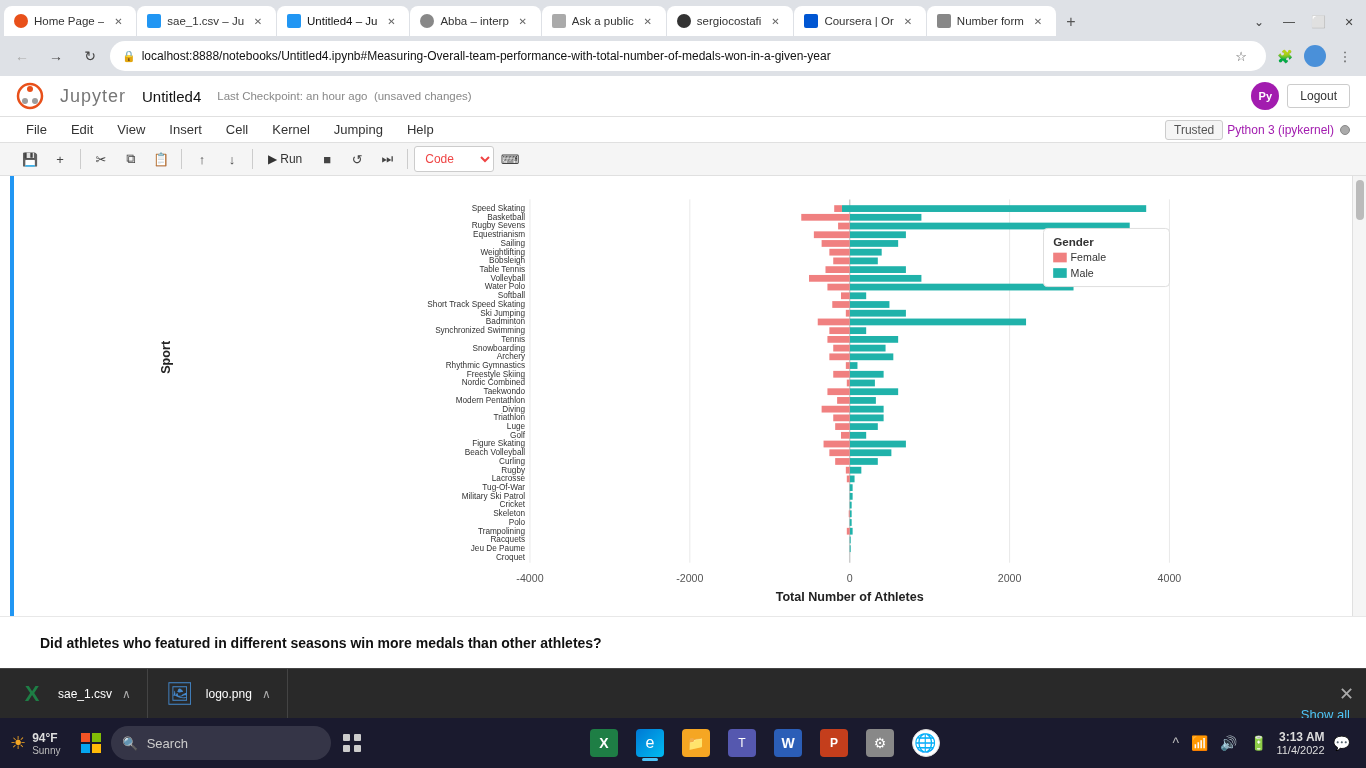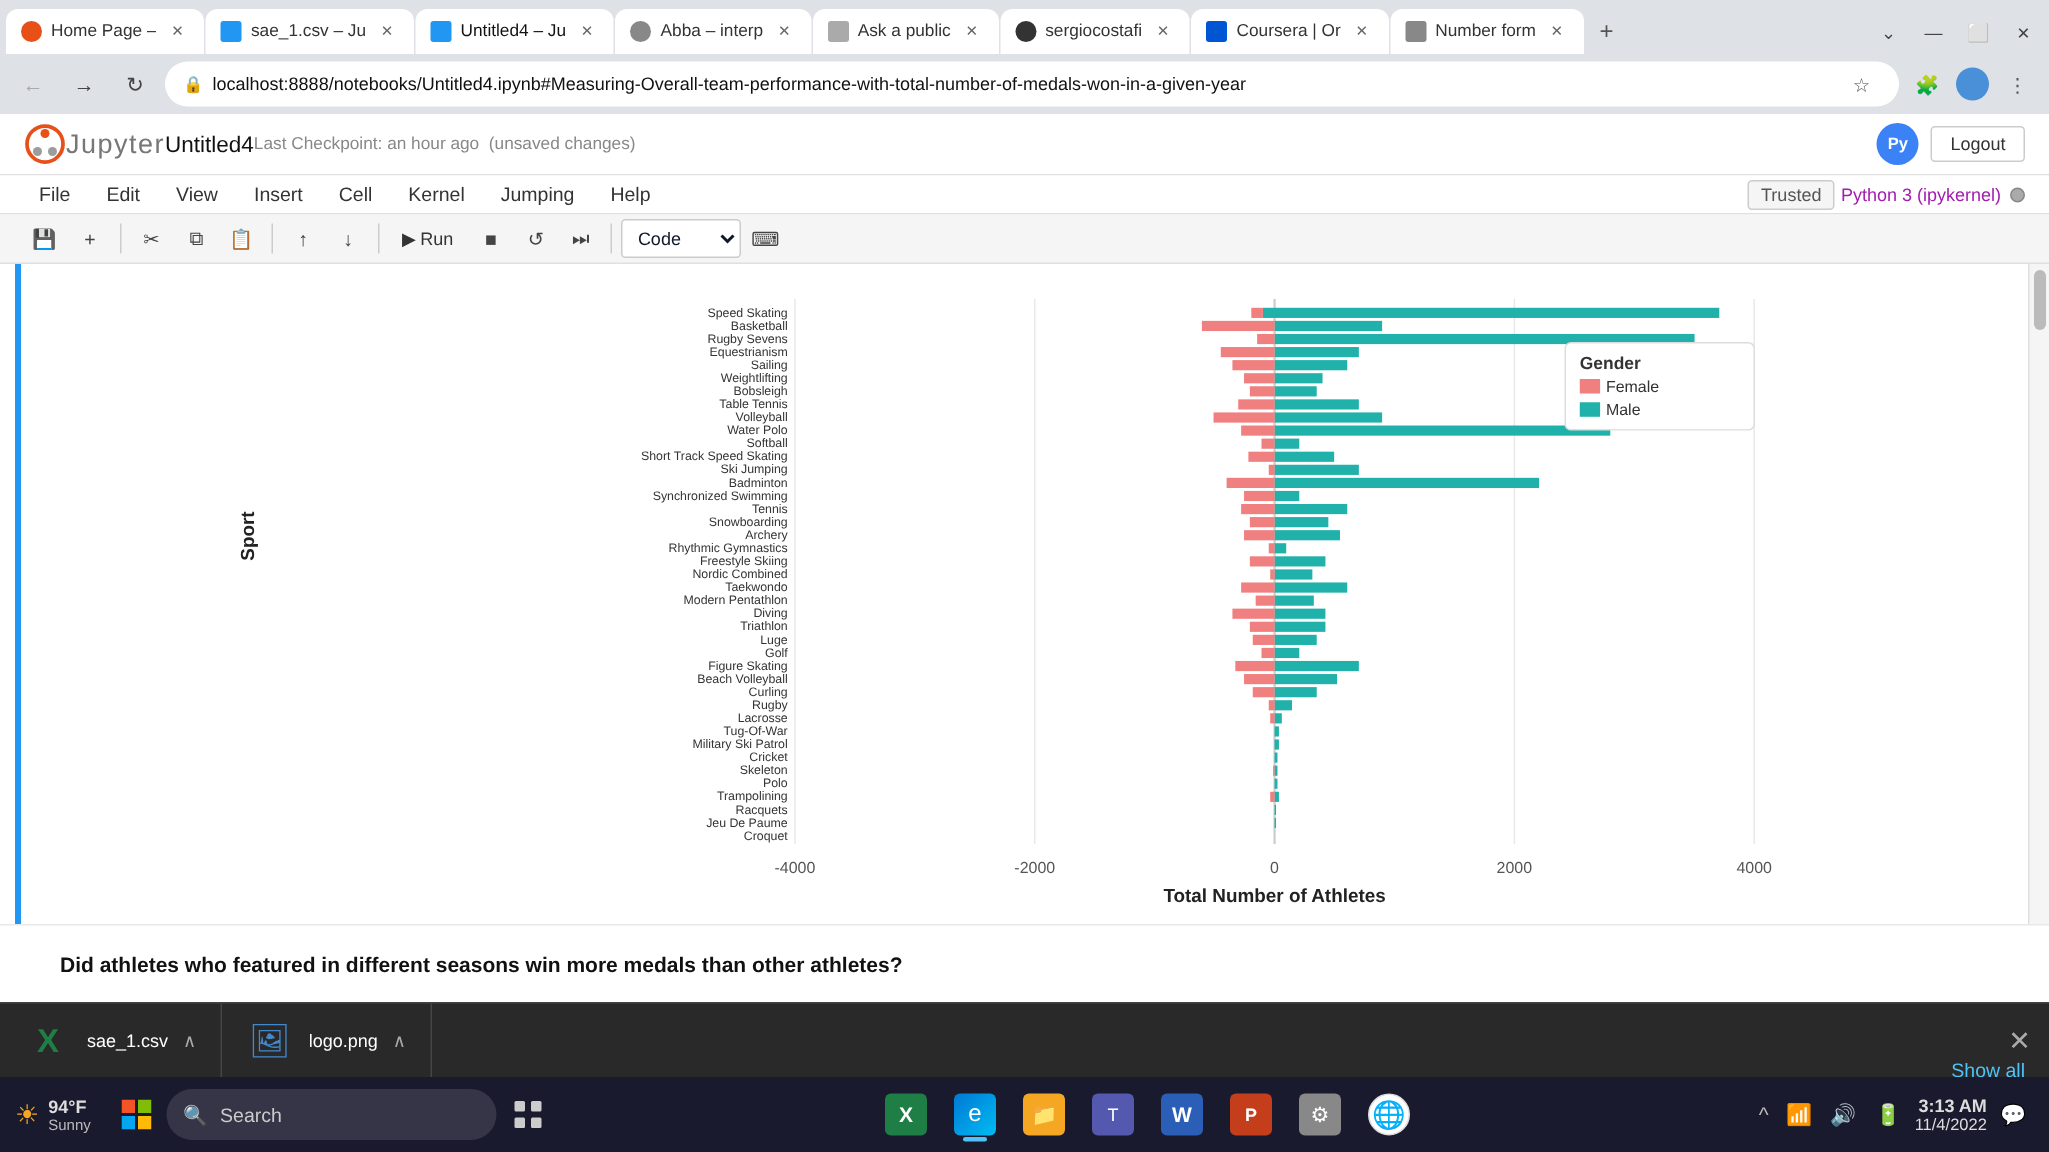--- a/index.html
+++ b/index.html
@@ -91,29 +91,30 @@
     .addr-btn { width: 26px; height: 26px; border-radius: 50%; display: flex; align-items: center; justify-content: center; font-size: 13px; cursor: pointer; color: #555; }
     .toolbar-right { display: flex; gap: 4px; align-items: center; }
 
     
     .jupyter-header {
       background: #fff;
       border-bottom: 1px solid #e0e0e0;
       padding: 6px 16px;
       display: flex;
       align-items: center;
+      gap: 16px;
     }
     .jupyter-logo { display: flex; align-items: center; gap: 8px; }
     .jupyter-wordmark { font-size: 18px; color: #777; font-weight: 300; letter-spacing: 1px; }
     .notebook-title { font-size: 15px; font-weight: normal; color: #111; }
     .checkpoint-info { font-size: 11.5px; color: #888; }
     .jupyter-header-right { margin-left: auto; display: flex; align-items: center; gap: 8px; }
     .python-badge {
       width: 28px; height: 28px;
-      background: #3b82f6;
+      background: #a21caf;
       border-radius: 50%;
       display: flex; align-items: center; justify-content: center;
       font-size: 11px; color: #fff; font-weight: bold;
     }
     .logout-btn {
       border: 1px solid #ccc;
       background: #fff;
       padding: 4px 12px;
       font-size: 12px;
       border-radius: 3px;
@@ -182,21 +183,21 @@
       border-radius: 3px;
       color: #333;
     }
     .cell-type-select {
       height: 26px;
       font-size: 12px;
       border: 1px solid #ccc;
       background: #fff;
       padding: 0 6px;
       border-radius: 3px;
-      color: #0f172a;
+      color: #ef4444;
       cursor: pointer;
       min-width: 80px;
     }
 
     
     .notebook-content {
       flex: 1;
       overflow: hidden;
       display: flex;
       background: #fff;

